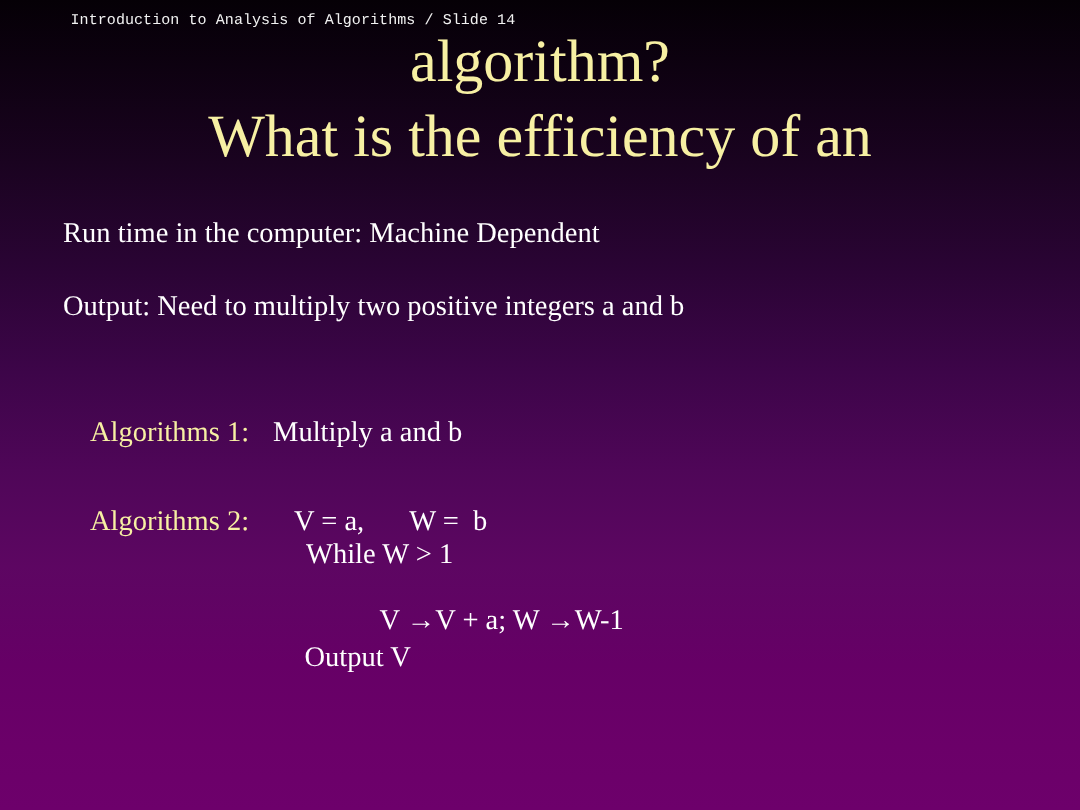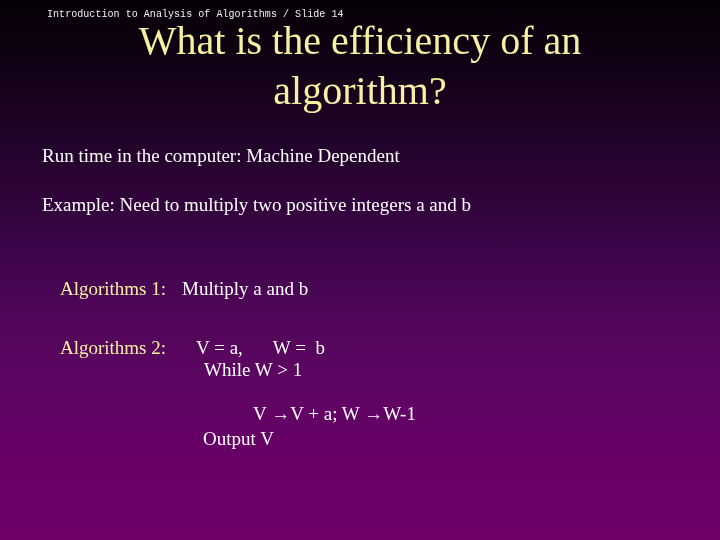--- a/index.html
+++ b/index.html
@@ -77,27 +77,27 @@
   .gap-md { display: inline-block; width: 30px; }
 </style>
 </head>
 <body>
 
 <div id="slide">
 
   <div id="header">Introduction to Analysis of Algorithms / Slide 14</div>
 
   <div id="title">
+    <div>algorithm?</div>
     <div>What is the efficiency of an</div>
-    <div>algorithm?</div>
   </div>
 
   <div id="line-runtime" class="line">Run time in the computer: Machine Dependent</div>
 
-  <div id="line-example" class="line">Example: Need to multiply two positive integers a and b</div>
+  <div id="line-example" class="line">Output: Need to multiply two positive integers a and b</div>
 
   <div id="line-sub1" class="line">
     <span class="accent">Algorithms 1:</span><span class="gap-sm"></span><span>Multiply a and b</span>
   </div>
 
   <div id="line-sub2" class="line">
     <span class="accent">Algorithms 2:</span><span class="gap-md"></span><span>V = a,</span><span class="gap-md"></span><span>W =  b</span>
   </div>
 
   <div id="line-while" class="line">While W &gt; 1</div>

